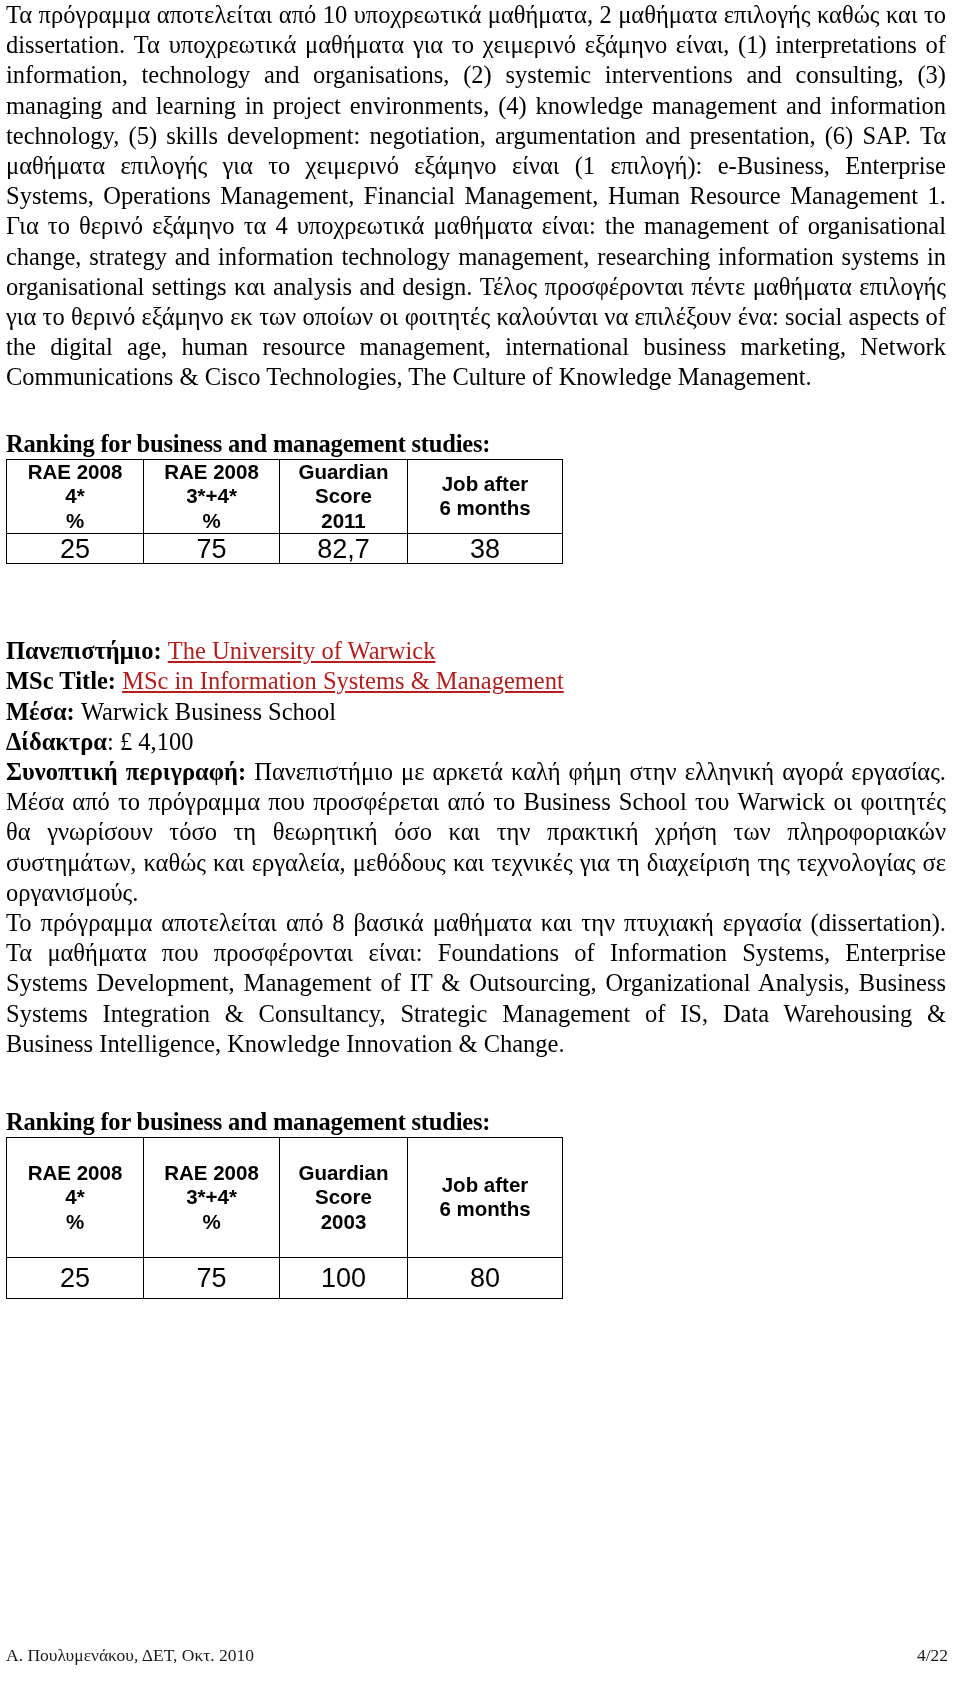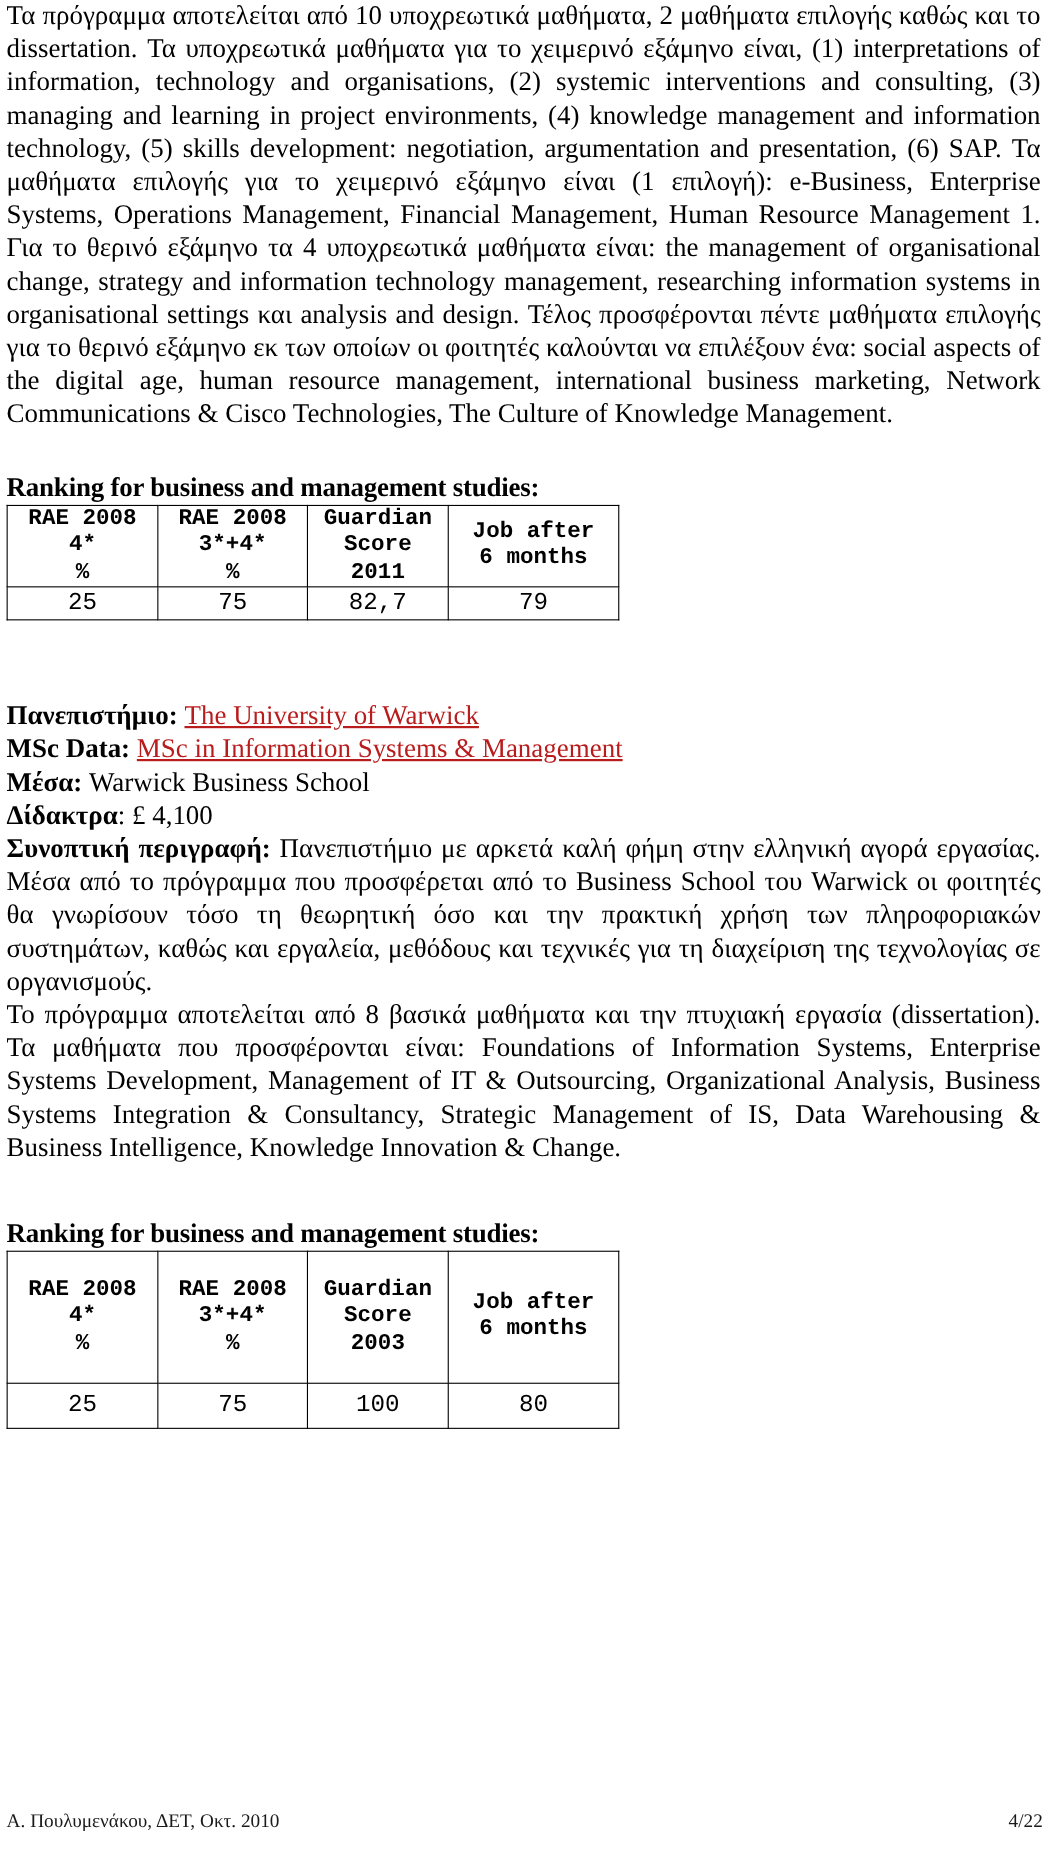--- a/index.html
+++ b/index.html
@@ -46,37 +46,37 @@
     font-size: 24.5px;
     line-height: 30px;
     margin: 0;
     letter-spacing: -0.2px;
   }
 
   
   table.rank-table {
     border-collapse: collapse;
     table-layout: fixed;
-    font-family: Liberation Mono, monospace;
+    font-family: Liberation Sans, sans-serif;
     margin: 0;
   }
   table.rank-table td {
     border: 1.6px solid #000000;
     text-align: center;
     vertical-align: middle;
     padding: 0;
   }
   table.rank-table td.hd {
     font-weight: bold;
     font-size: 20.5px;
     line-height: 24.5px;
   }
   table.rank-table td.val {
     font-weight: normal;
-    font-size: 22px;
+    font-size: 27px;
     line-height: 26px;
   }
 
   
   #table-ranking-1 { width: 556px; }
   #table-ranking-1 col.c1 { width: 137px; }
   #table-ranking-1 col.c2 { width: 136px; }
   #table-ranking-1 col.c3 { width: 128px; }
   #table-ranking-1 col.c4 { width: 155px; }
   #table-ranking-1 td.hd { height: 70px; }
@@ -169,35 +169,35 @@
           </td>
           <td class="hd">
             <span class="cellline">Job after</span>
             <span class="cellline">6 months</span>
           </td>
         </tr>
         <tr>
           <td class="val">25</td>
           <td class="val">75</td>
           <td class="val">82,7</td>
-          <td class="val">79</td>
+          <td class="val">38</td>
         </tr>
       </tbody>
     </table>
 
     <div class="spacer-44"></div>
     <div class="spacer-28"></div>
 
     <div class="detail-line">
       <span class="lbl">Πανεπιστήμιο:</span>
       <a class="doclink" href="#">The University of Warwick</a>
     </div>
 
     <div class="detail-line">
-      <span class="lbl">MSc Data:</span>
+      <span class="lbl">MSc Title:</span>
       <a class="doclink" href="#">MSc in Information Systems &amp; Management</a>
     </div>
 
     <div class="detail-line">
       <span class="lbl">Μέσα:</span>
       <span>Warwick Business School</span>
     </div>
 
     <div class="detail-line">
       <span class="lbl">Δίδακτρα</span><span>: £ 4,100</span>

